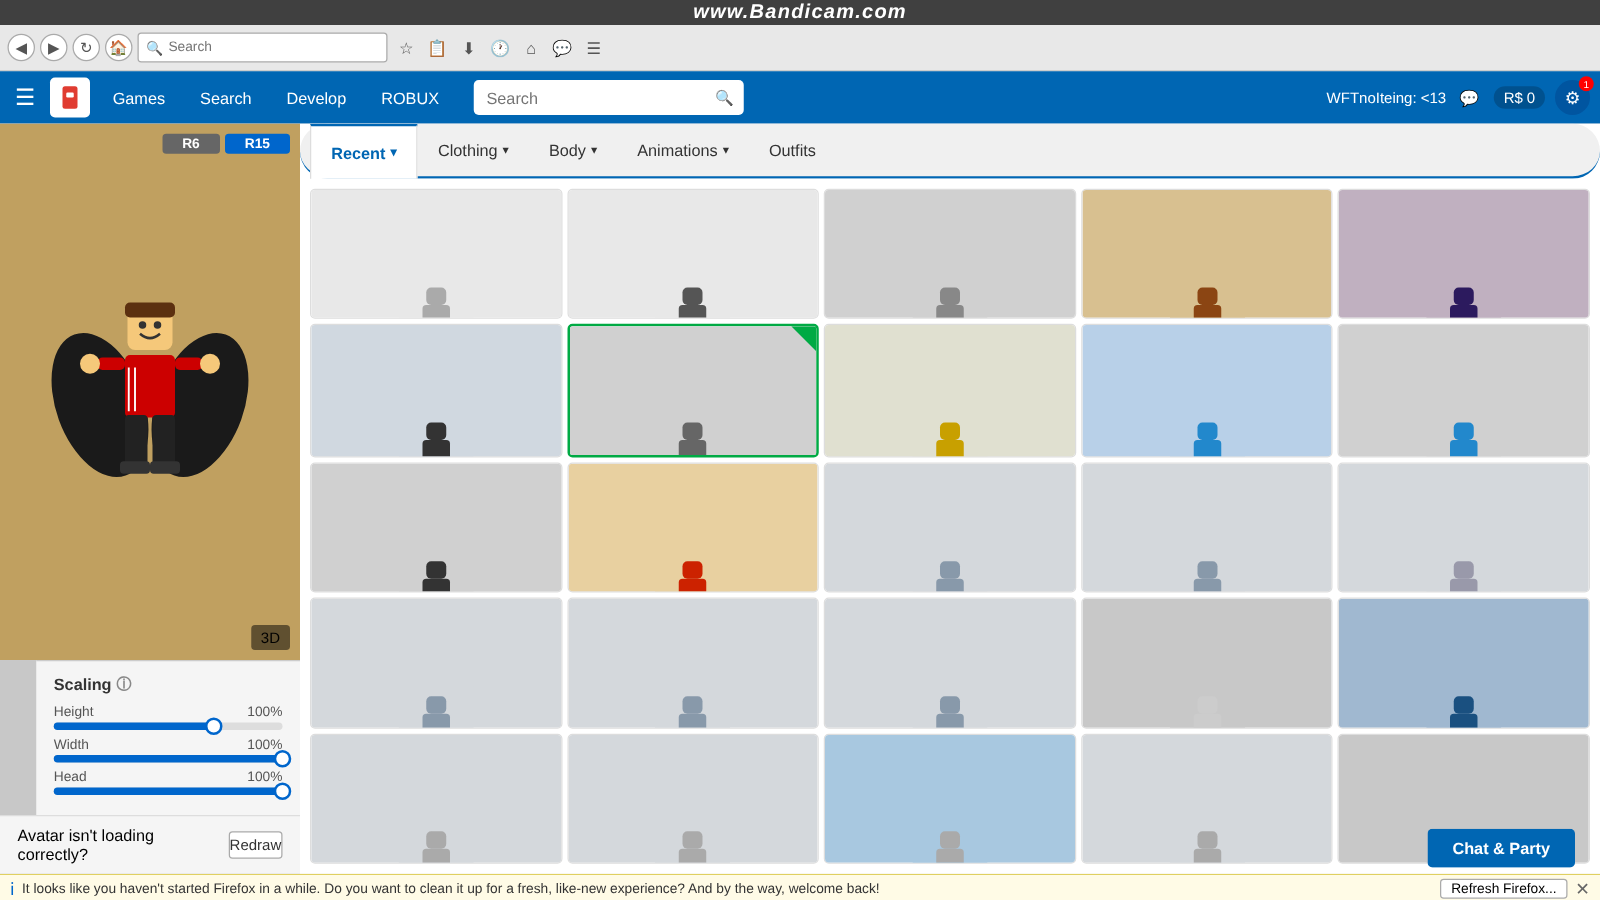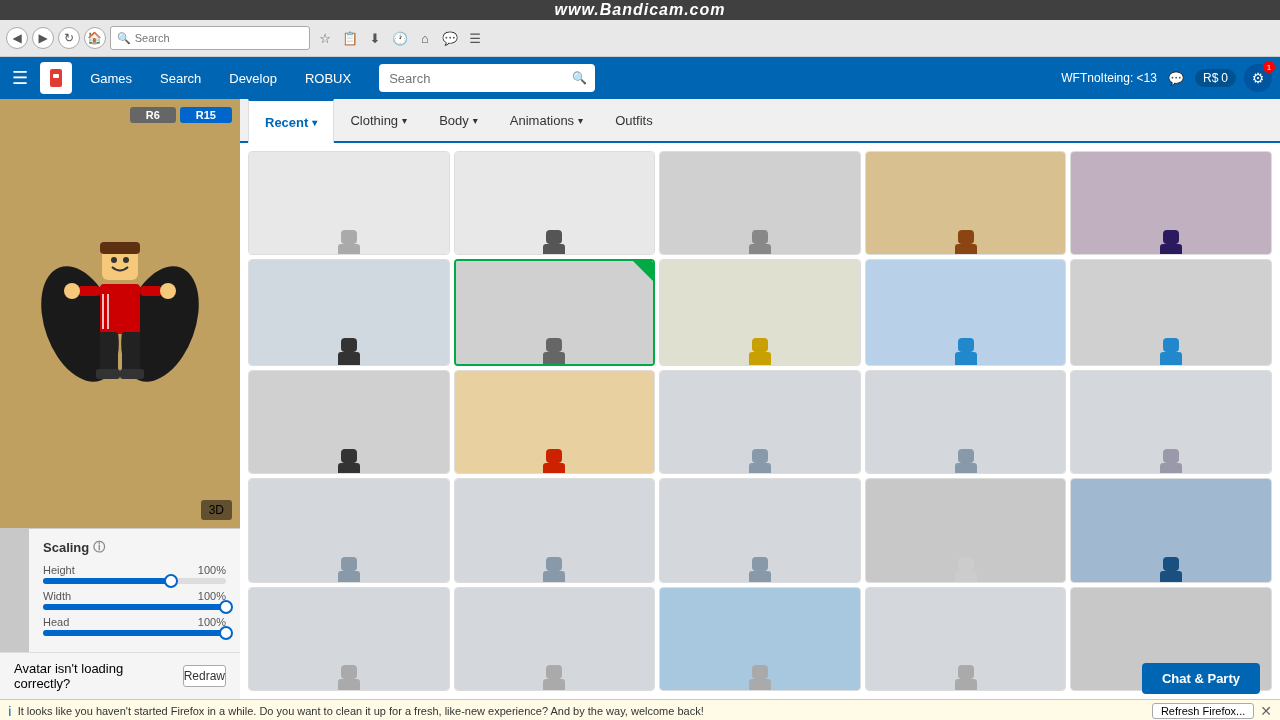--- a/index.html
+++ b/index.html
@@ -47,21 +47,21 @@
     .scaling-row { margin-bottom: 6px; }
     .scaling-label-row { display: flex; justify-content: space-between; font-size: 11px; color: #555; margin-bottom: 2px; }
     .slider-track { width: 100%; height: 6px; background: #ddd; border-radius: 3px; position: relative; }
     .slider-fill { height: 100%; background: #0066cc; border-radius: 3px; position: absolute; left: 0; top: 0; }
     .slider-thumb { width: 14px; height: 14px; background: white; border: 2px solid #0066cc; border-radius: 50%; position: absolute; top: -4px; cursor: pointer; }
     .redraw-section { padding: 8px 14px; display: flex; align-items: center; justify-content: space-between; background: #f5f5f5; border-top: 1px solid #ddd; }
     .redraw-btn { background: white; border: 1px solid #aaa; border-radius: 3px; padding: 3px 0; font-size: 12px; cursor: pointer; color: #333; }
 
     
     .items-panel { flex: 1; background: white; display: flex; flex-direction: column; overflow: hidden; }
-    .items-tabs { display: flex; align-items: center; background: #f0f0f0; border-bottom: 2px solid #0066b3; padding: 0 8px; height: 44px; }
+    .items-tabs { display: flex; align-items: center; background: #f0f0f0; border-bottom: 2px solid #0066b3; padding: 0 8px; height: 44px; border-radius: 22px; }
     .items-tab { padding: 0 16px; height: 44px; display: flex; align-items: center; font-size: 13px; cursor: pointer; color: #333; position: relative; }
     .items-tab.active { background: white; color: #0066b3; font-weight: bold; border-top: 2px solid #0066b3; border-left: 1px solid #ddd; border-right: 1px solid #ddd; margin-bottom: -2px; }
     .tab-arrow { font-size: 10px; margin-left: 4px; }
 
     
     .items-grid { flex: 1; overflow-y: auto; padding: 8px; display: grid; grid-template-columns: repeat(5, 1fr); gap: 4px; align-content: start; }
     .item-card { border: 1px solid #ddd; border-radius: 4px; background: white; cursor: pointer; overflow: hidden; position: relative; }
     .item-card.selected { border: 2px solid #00aa44; }
     .item-thumb { width: 100%; aspect-ratio: 1; background: #f0f0f0; display: flex; align-items: center; justify-content: center; font-size: 36px; position: relative; }
     .item-badge-green { position: absolute; top: 0; right: 0; width: 0; height: 0; border-style: solid; border-width: 0 20px 20px 0; border-color: transparent #00aa44 transparent transparent; }

